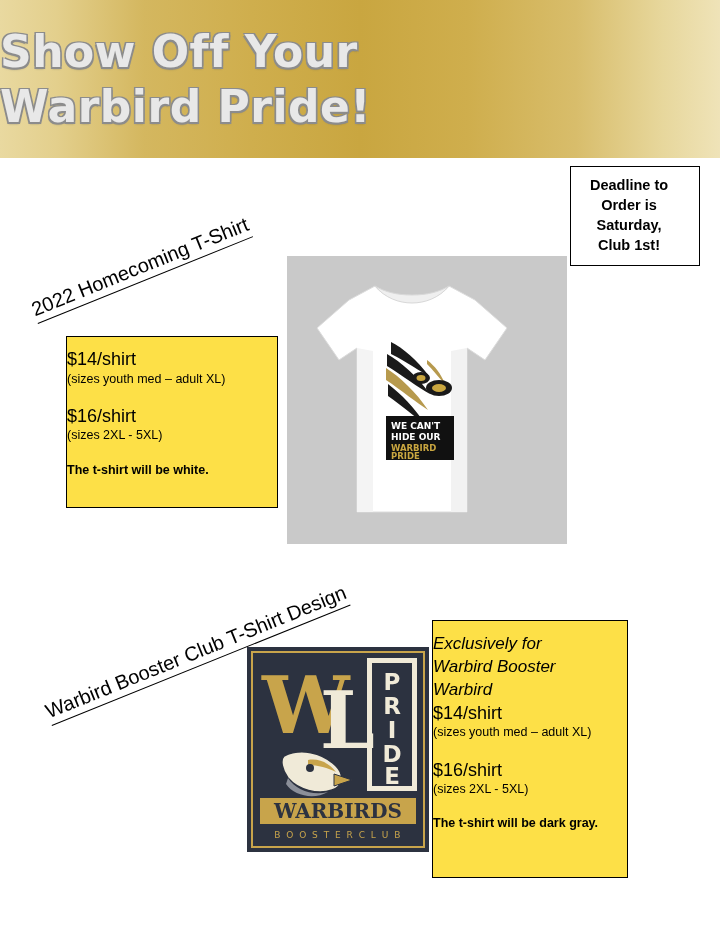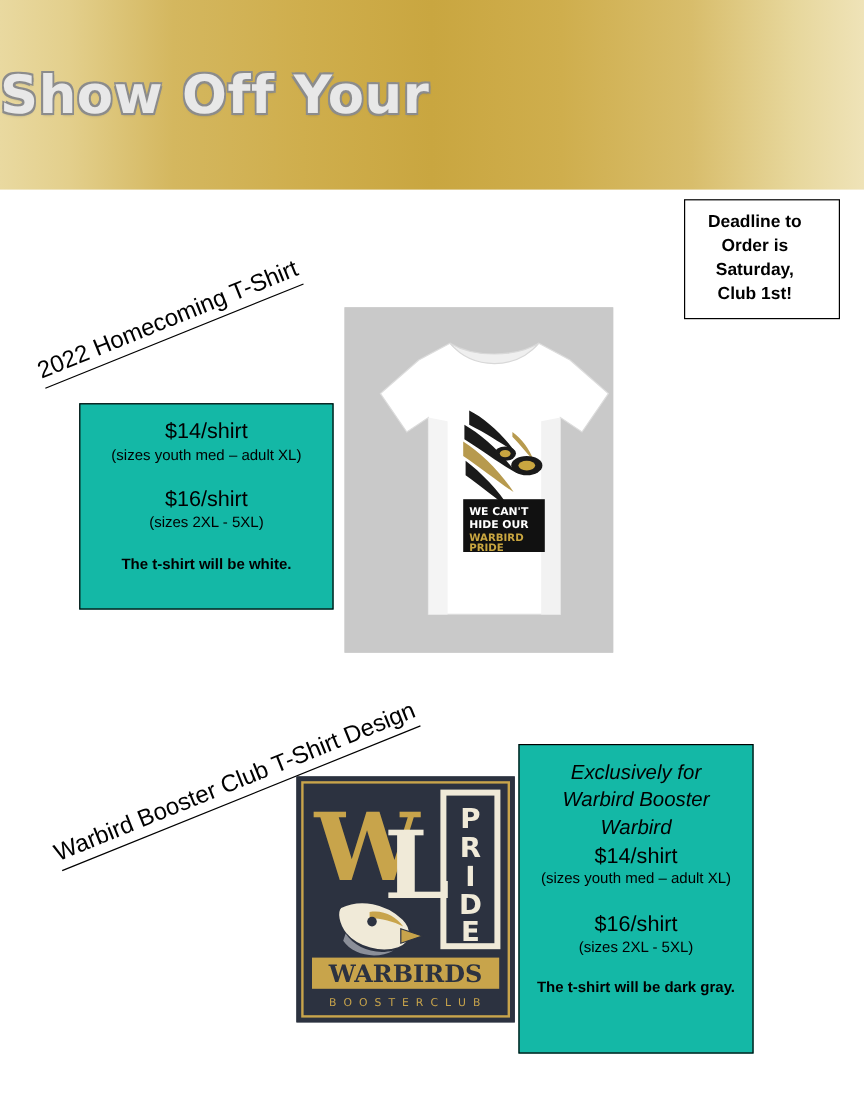--- a/index.html
+++ b/index.html
@@ -88,23 +88,22 @@
   #title-booster {
     left: 52px;
     top: 700px;
     transform: rotate(-22deg);
   }
 
   
   .price-box {
     position: absolute;
     border: 1.5px solid #000;
-    background: #14b8a6;
+    background: #fde047;
     box-sizing: border-box;
-    text-align: center;
   }
   #price-box-homecoming {
     left: 66px;
     top: 336px;
     width: 212px;
     height: 172px;
     padding-top: 11px;
   }
   #price-box-booster {
     left: 432px;
@@ -131,21 +130,21 @@
     font-size: 17px;
     font-style: italic;
     line-height: 1.35;
   }
 
   
   .shirt-photo {
     position: absolute;
     left: 287px;
     top: 256px;
-    width: 224px;
+    width: 280px;
     height: 288px;
     background: #c9c9c9;
     overflow: hidden;
   }
   .shirt-svg { display: block; }
 
   
   .logo-box {
     position: absolute;
     left: 247px;
@@ -156,20 +155,21 @@
     overflow: hidden;
     box-sizing: border-box;
     border: 1px solid #2c3240;
   }
 </style>
 </head>
 <body>
 
 <div class="banner">
   <div class="banner-line">Show Off Your</div>
+  <div class="banner-line">Warbird Pride!</div>
 </div>
 
 <div class="deadline-box">
   <div>Deadline to</div>
   <div>Order is</div>
   <div>Saturday,</div>
   <div>Club 1st!</div>
 </div>
 
 <div class="rot-title" id="title-homecoming">

